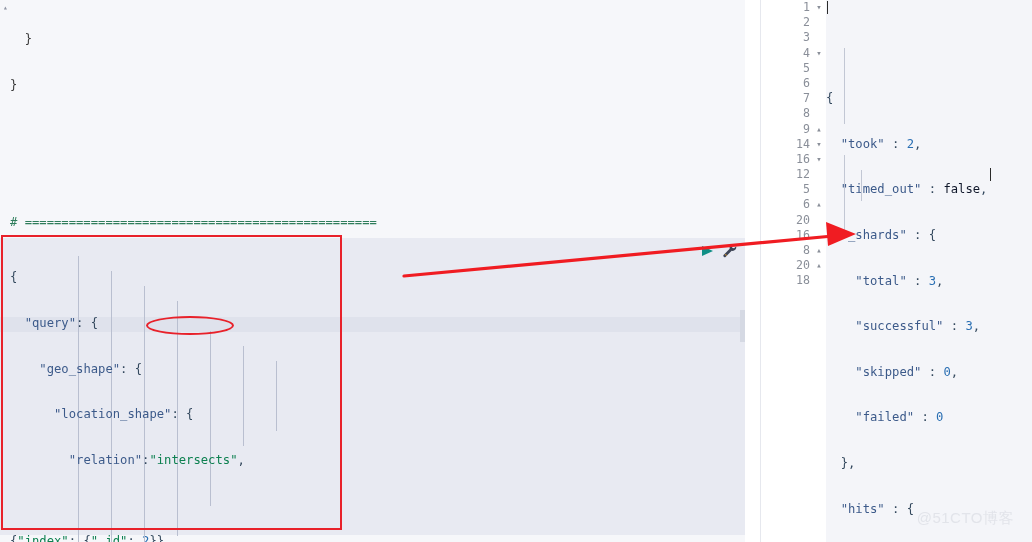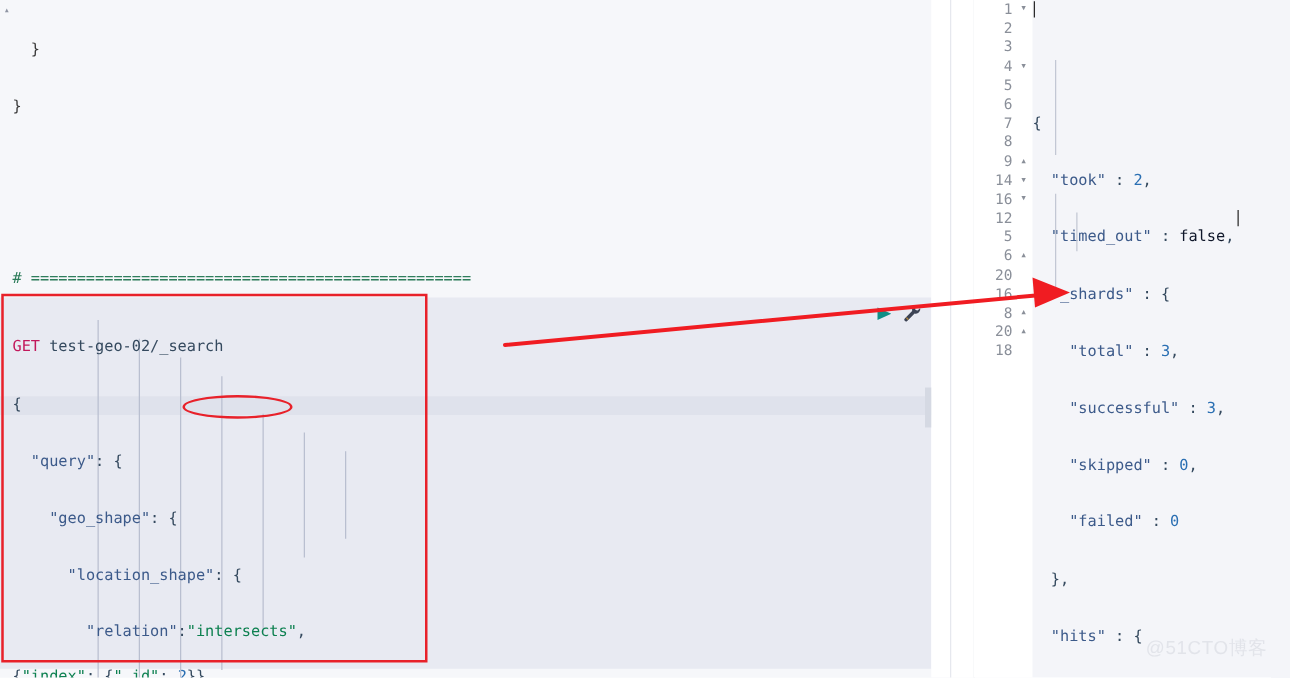--- a/index.html
+++ b/index.html
@@ -160,21 +160,20 @@
 
       <div class="guide" style="left:78px;top:18px;height:325px;"></div>
       <div class="guide" style="left:111px;top:33px;height:295px;"></div>
       <div class="guide" style="left:144px;top:48px;height:265px;"></div>
       <div class="guide" style="left:177px;top:63px;height:235px;"></div>
       <div class="guide" style="left:210px;top:93px;height:175px;"></div>
       <div class="guide" style="left:243px;top:108px;height:100px;"></div>
       <div class="guide" style="left:276px;top:123px;height:70px;"></div>
 
       <div class="editor-body">
-        <div class="code-line"><span class="tok-method">GET</span><span class="tok-plain"> test-geo-02/_search</span></div>
         <div class="code-line"><span class="tok-plain">{</span></div>
         <div class="code-line"><span class="tok-plain">  </span><span class="tok-key">"query"</span><span class="tok-plain">: {</span></div>
         <div class="code-line"><span class="tok-plain">    </span><span class="tok-key">"geo_shape"</span><span class="tok-plain">: {</span></div>
         <div class="code-line"><span class="tok-plain">      </span><span class="tok-key">"location_shape"</span><span class="tok-plain">: {</span></div>
         <div class="code-line"><span class="tok-plain">        </span><span class="tok-key">"relation"</span><span class="tok-plain">:</span><span class="tok-str">"intersects"</span><span class="tok-plain">,</span></div>
         
         
         
         
         

